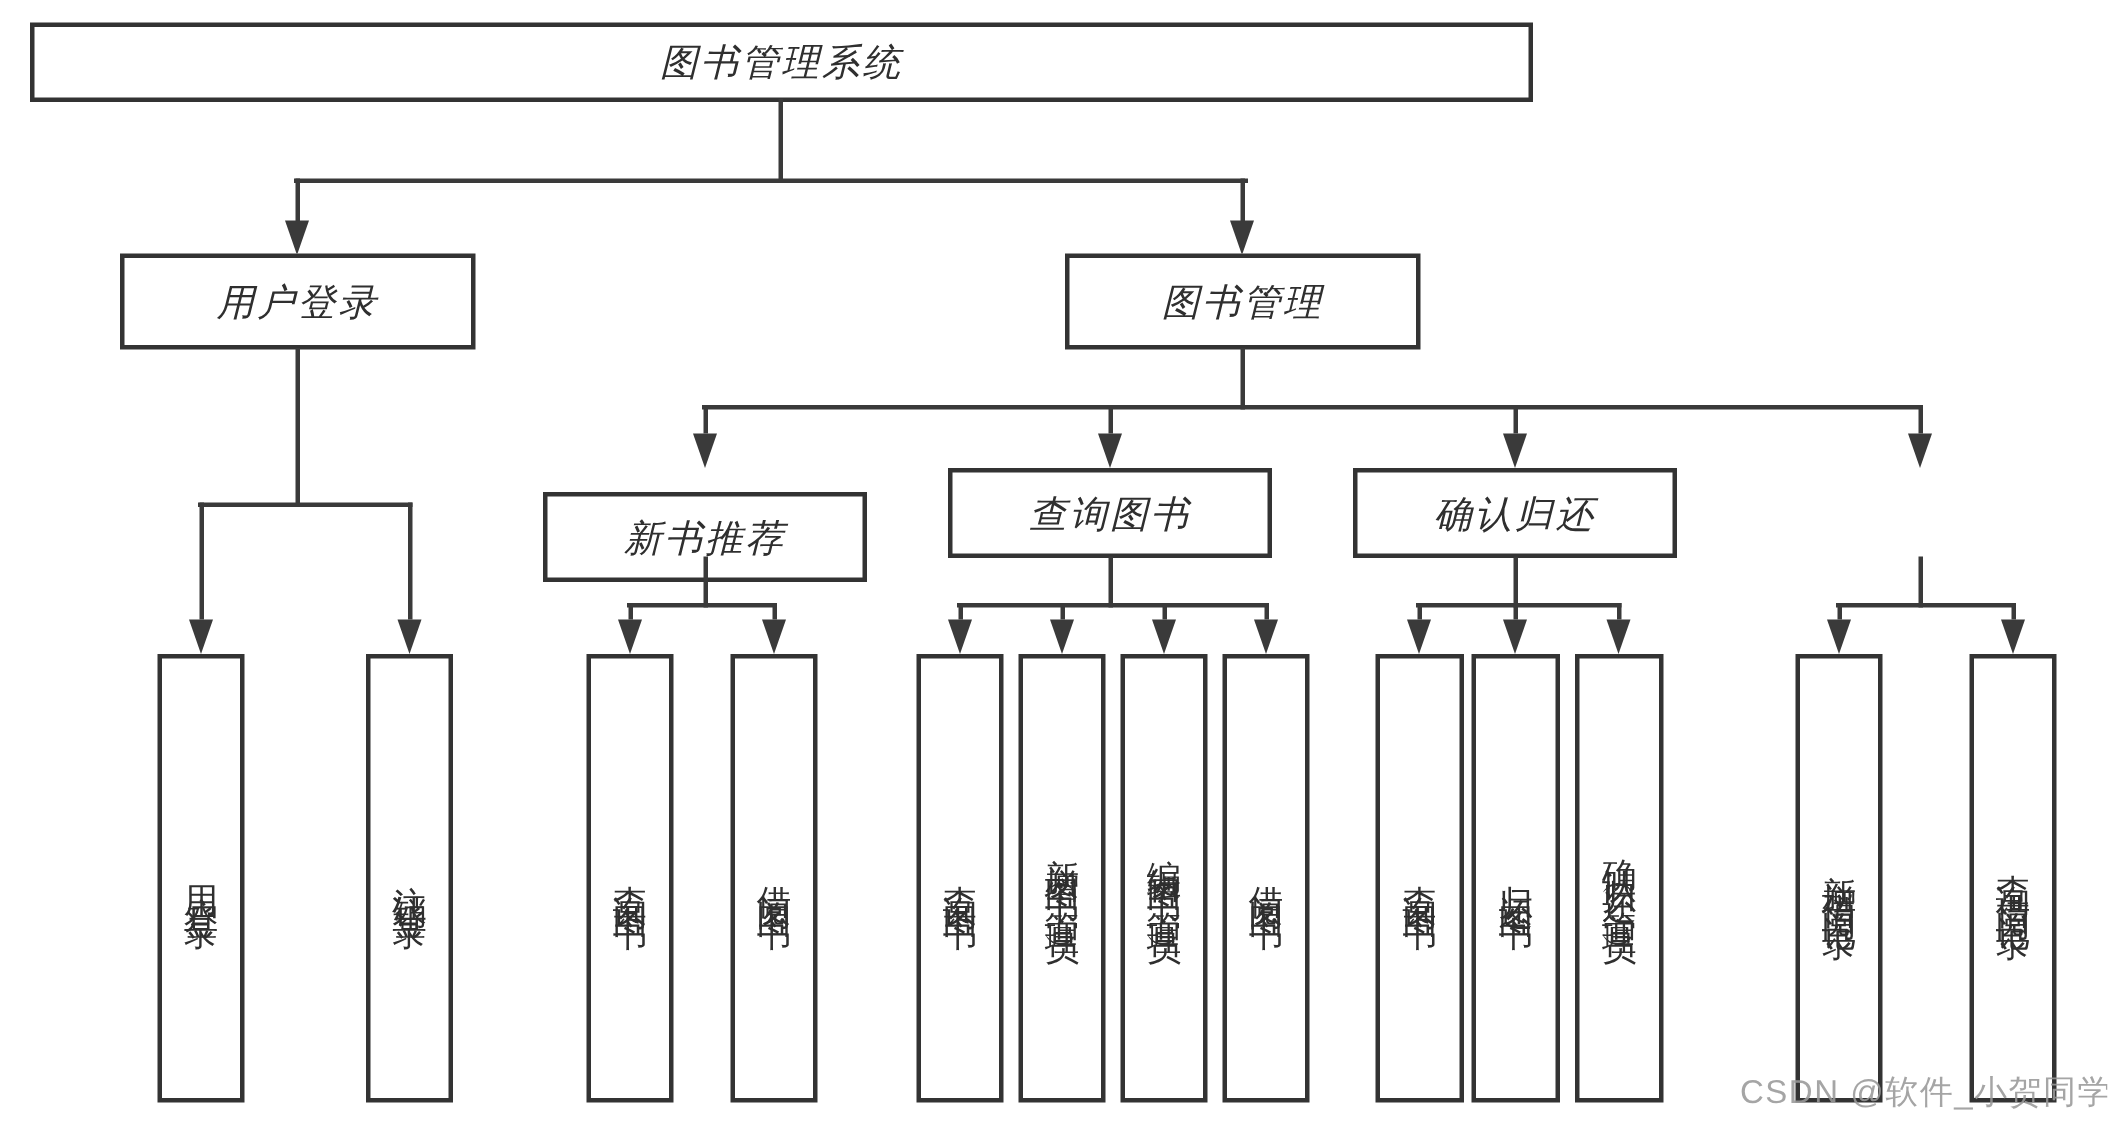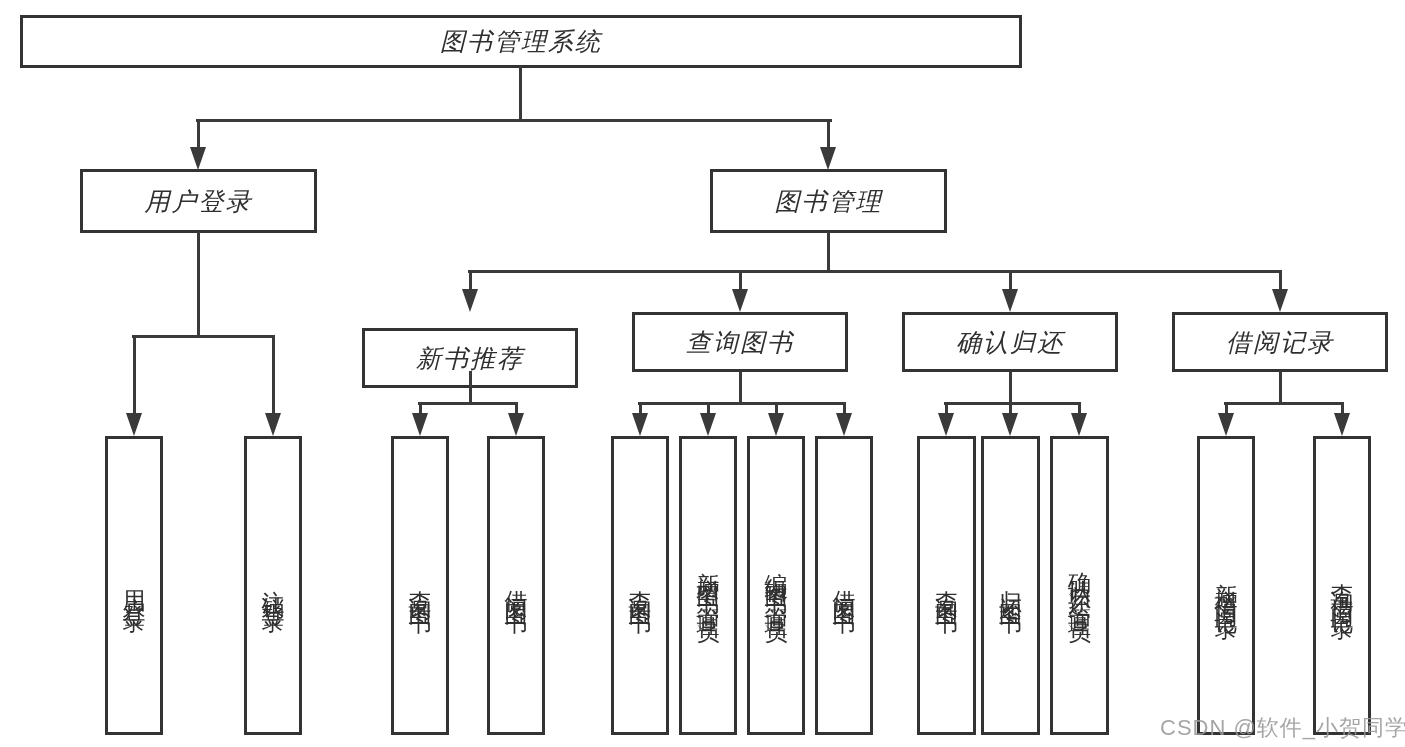--- a/index.html
+++ b/index.html
@@ -71,23 +71,20 @@
   <div class="arrow" style="left:1272px;top:289px;"></div>
 
   <div class="node h-node" style="left:362px;top:312px;width:216px;height:60px;margin-top:16px;">
     <span>新书推荐</span>
   </div>
   <div class="node h-node" style="left:632px;top:312px;width:216px;height:60px;">
     <span>查询图书</span>
   </div>
   <div class="node h-node" style="left:902px;top:312px;width:216px;height:60px;">
     <span>确认归还</span>
-  </div>
-  <div class="node h-node" style="left:1172px;top:312px;width:216px;height:60px;">
-    <span>借阅记录</span>
   </div>
 
   <div class="vline" style="left:469px;top:371px;height:34px;"></div>
   <div class="hline" style="left:418px;top:402px;width:100px;"></div>
   <div class="vline" style="left:419px;top:402px;height:11px;"></div>
   <div class="arrow" style="left:412px;top:413px;"></div>
   <div class="vline" style="left:515px;top:402px;height:11px;"></div>
   <div class="arrow" style="left:508px;top:413px;"></div>
 
   <div class="vline" style="left:739px;top:371px;height:34px;"></div>

